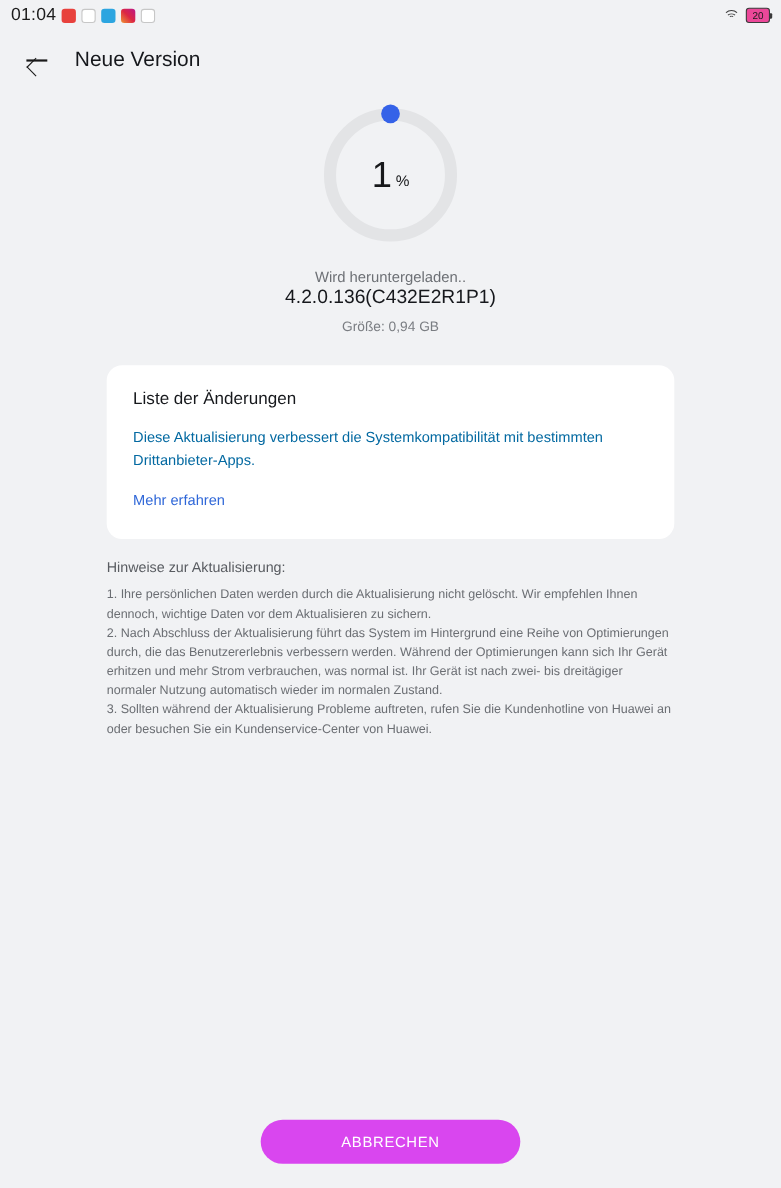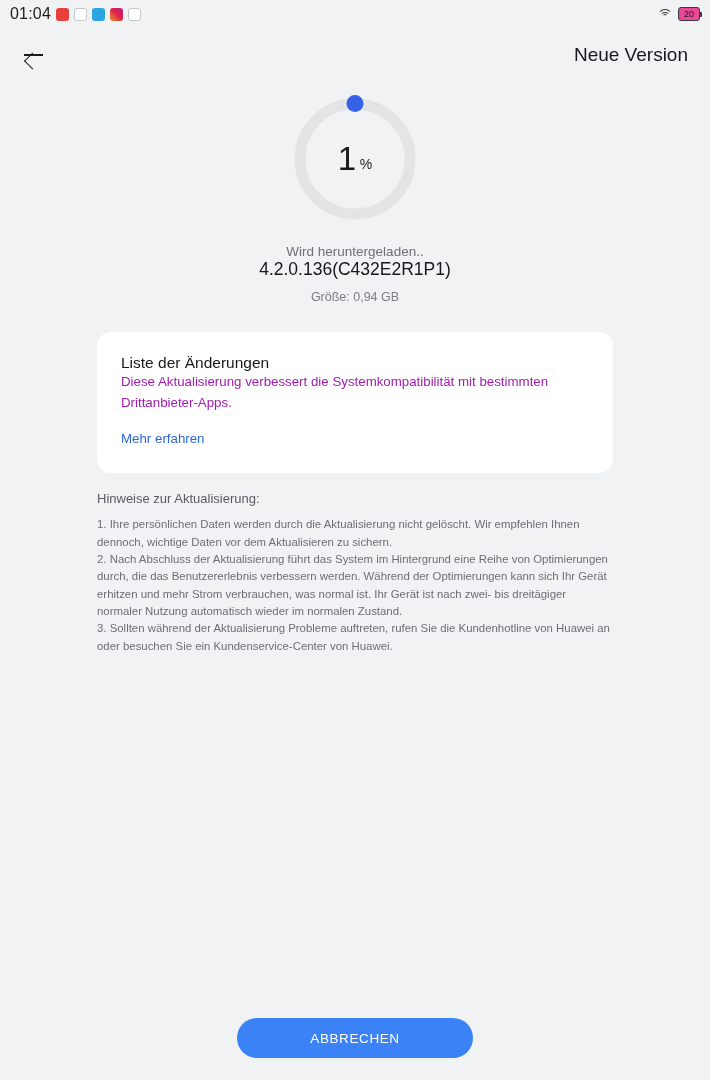--- a/index.html
+++ b/index.html
@@ -73,21 +73,20 @@
     border-radius: 0 1px 1px 0;
   }
 
   
   .app-bar {
     height: 54px;
     display: flex;
     align-items: center;
     padding: 0 22px;
     gap: 22px;
-    justify-content: space-between;
   }
   .back-arrow {
     width: 24px; height: 24px;
     position: relative;
     cursor: pointer;
     flex: none;
   }
   .back-arrow::before {
     content: "";
     position: absolute;
@@ -157,24 +156,24 @@
   
   .card {
     margin: 28px auto 0;
     width: 516px;
     background: #ffffff;
     border-radius: 14px;
     padding: 22px 24px 26px;
   }
   .card-title { font-size: 15.5px; color: #16181c; }
   .card-body {
-    margin-top: 0;
+    margin-top: 16px;
     font-size: 13.3px;
     line-height: 1.55;
-    color: #a21caf;
+    color: #0369a1;
     max-width: 430px;
   }
   .card-link {
     margin-top: 18px;
     font-size: 13.3px;
     color: #2f67d8;
     display: inline-block;
     cursor: pointer;
   }
 
@@ -201,21 +200,21 @@
     bottom: 22px;
     left: 0; right: 0;
     display: flex;
     justify-content: center;
   }
   .cancel-btn {
     width: 236px;
     height: 40px;
     border: none;
     border-radius: 20px;
-    background: #3b82f6;
+    background: #d946ef;
     color: #ffffff;
     font-size: 13.5px;
     letter-spacing: .6px;
     font-family: "Liberation Sans", sans-serif;
     cursor: pointer;
   }
 </style>
 </head>
 <body>
 

